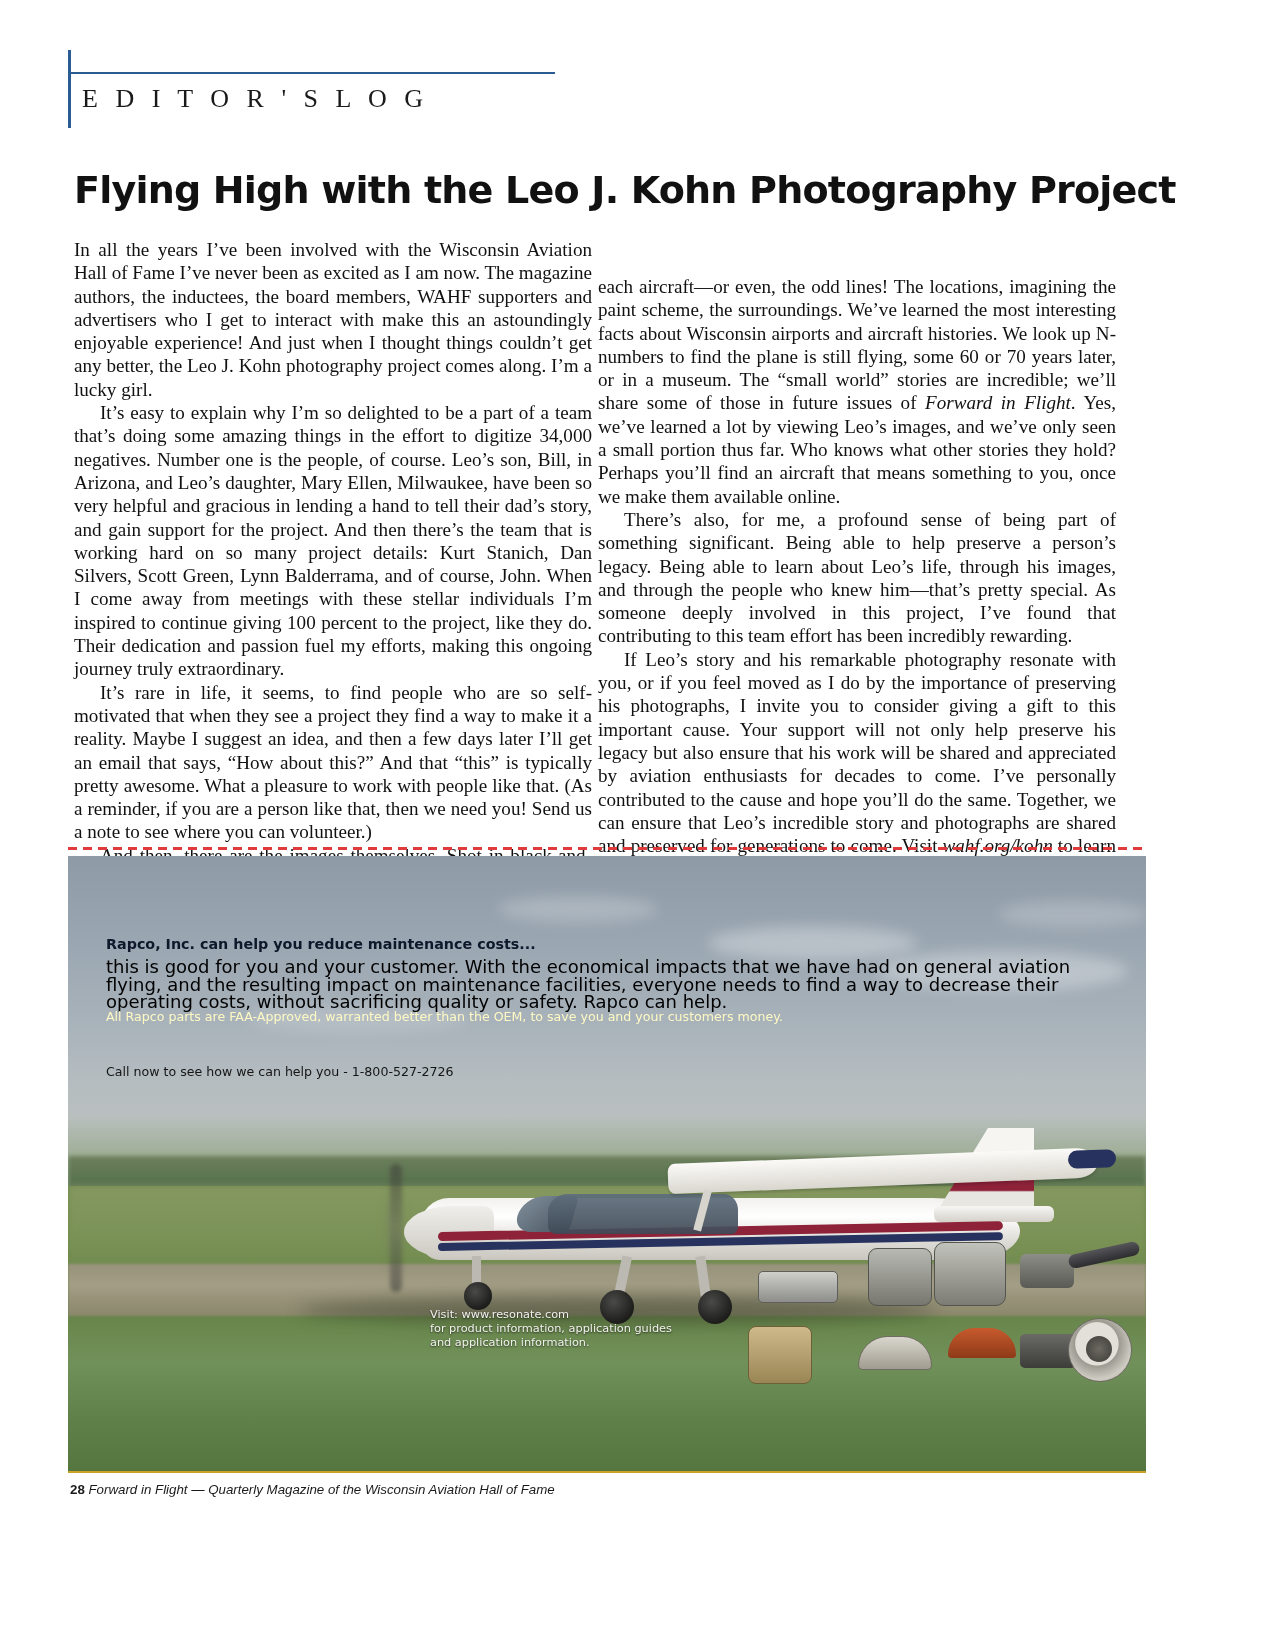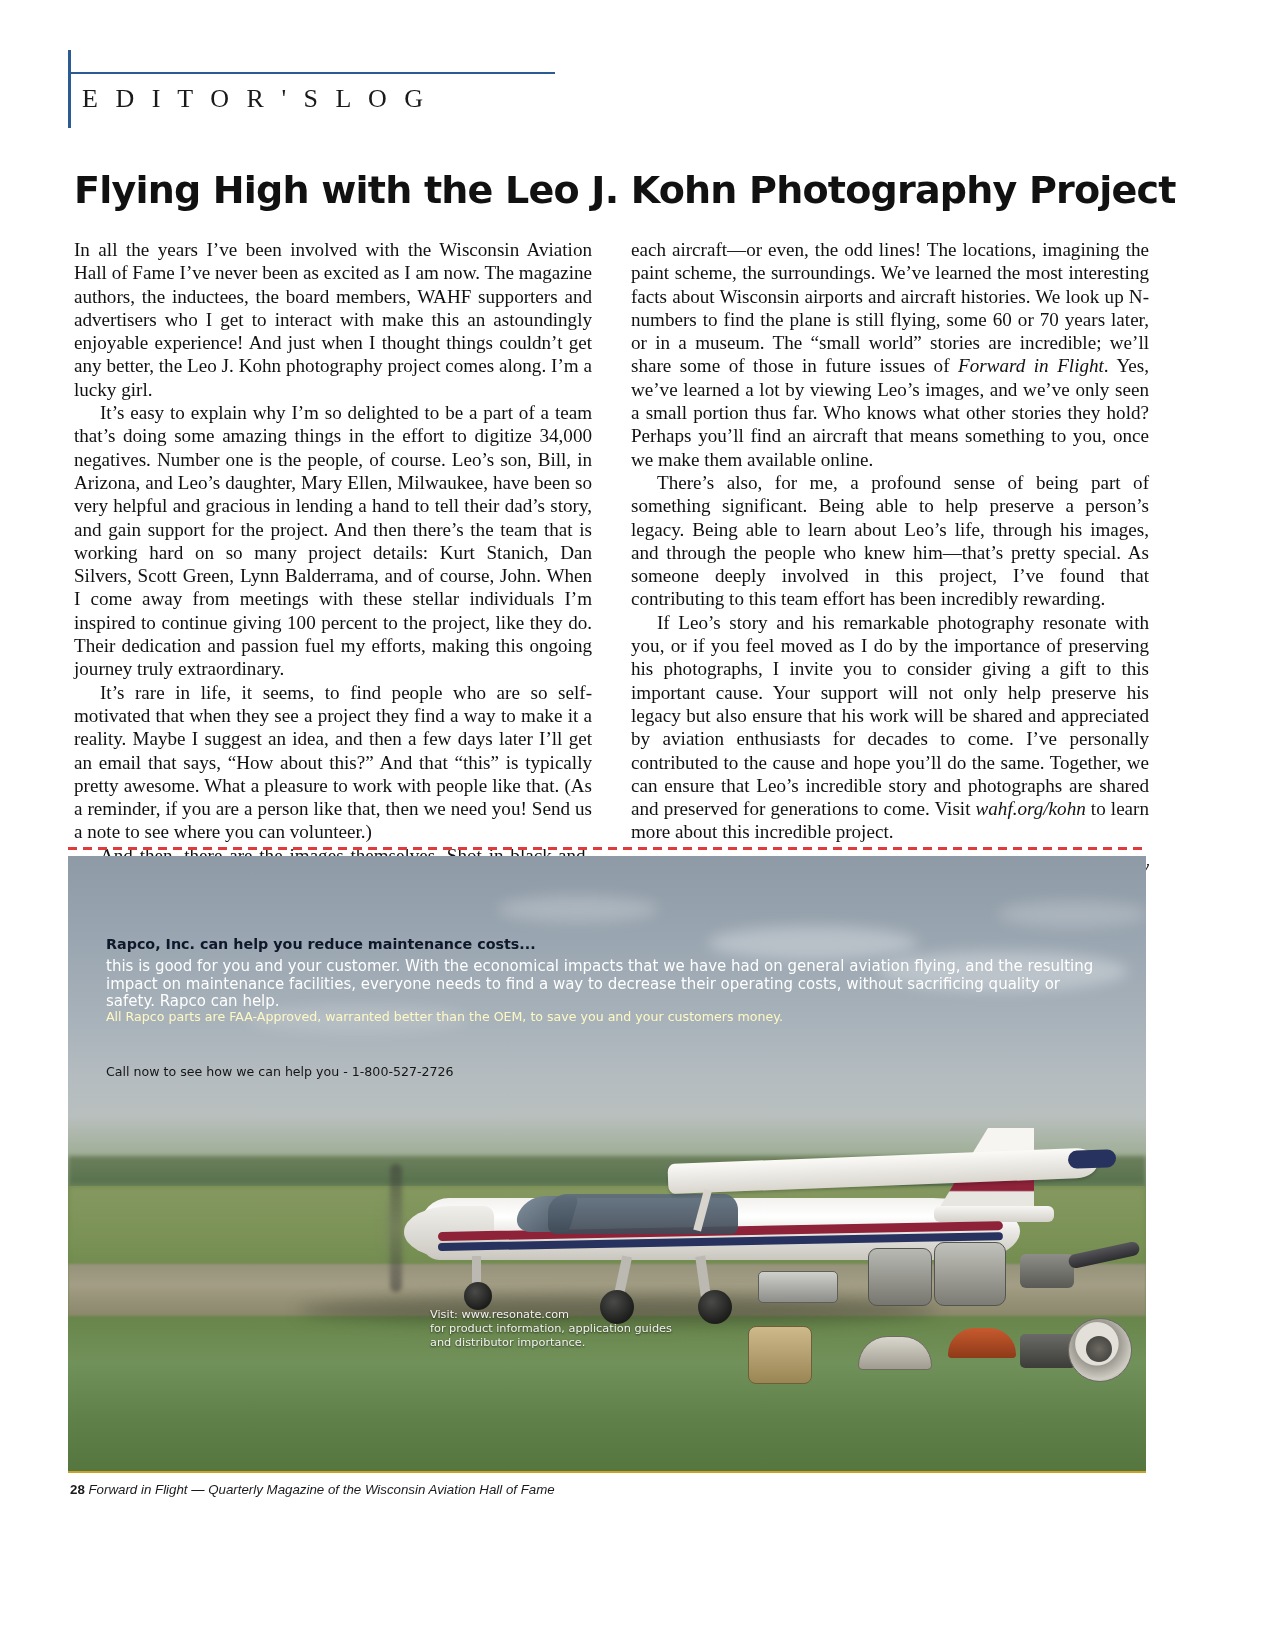--- a/index.html
+++ b/index.html
@@ -39,21 +39,21 @@
   
   .cols{position:absolute;left:74px;top:238px;width:1070px;height:600px;}
   .col{
     position:absolute;top:0;width:518px;
     font-size:19.1px;line-height:23.3px;
     text-align:justify;
     color:#111;
     hyphens:manual;
   }
   .col.left{left:0;}
-  .col.right{left:557px;}
+  .col.right{left:524px;margin-top:37px;}
   .col p{margin:0;text-indent:0;}
   .col p.ind{text-indent:26px;}
   .col i{font-style:italic;}
   .sig{
     margin-top:11px;
     text-align:right;
     font-style:italic;
     font-size:19.1px;
   }
 
@@ -234,21 +234,21 @@
   }
 
   .ad-head{
     position:absolute;left:38px;top:80px;
     font-family:"DejaVu Sans",sans-serif;font-weight:bold;
     font-size:14.3px;color:#0f172a;white-space:nowrap;
   }
   .ad-body{
     position:absolute;left:38px;top:102px;width:990px;
     font-family:"DejaVu Sans",sans-serif;
-    font-size:15px;line-height:17.5px;color:#ffffff;
+    font-size:18px;line-height:17.5px;color:#000000;
   }
   .ad-body2{
     position:absolute;left:38px;top:152px;width:900px;
     font-family:"DejaVu Sans",sans-serif;
     font-size:12.6px;line-height:17.5px;color:#fef9c3;
   }
   .ad-call{
     position:absolute;left:38px;top:208px;
     font-family:"DejaVu Sans",sans-serif;
     font-size:12.6px;color:#151515;white-space:nowrap;
@@ -407,21 +407,21 @@
 
 
     <div class="ad-head">Rapco, Inc. can help you reduce maintenance costs...</div>
     <div class="ad-body">this is good for you and your customer.  With the economical impacts that we have had on general aviation flying, and the resulting impact on maintenance facilities, everyone needs to find a way to decrease their operating costs, without sacrificing quality or safety.  Rapco can help.</div>
     <div class="ad-body2">All Rapco parts are FAA-Approved, warranted better than the OEM, to save you and your customers money.</div>
     <div class="ad-call">Call now to see how we can help you - 1-800-527-2726</div>
 
     <div class="visit">
       <div>Visit: www.resonate.com</div>
       <div>for product information, application guides</div>
-      <div>and distributor importance.</div>
+      <div>and application information.</div>
     </div>
 
   </div>
 
   <div class="foot-rule"></div>
   <div class="footer">
     <span class="foot-num">28</span>
     <span class="foot-txt">Forward in Flight — Quarterly Magazine of the Wisconsin Aviation Hall of Fame</span>
   </div>
 

